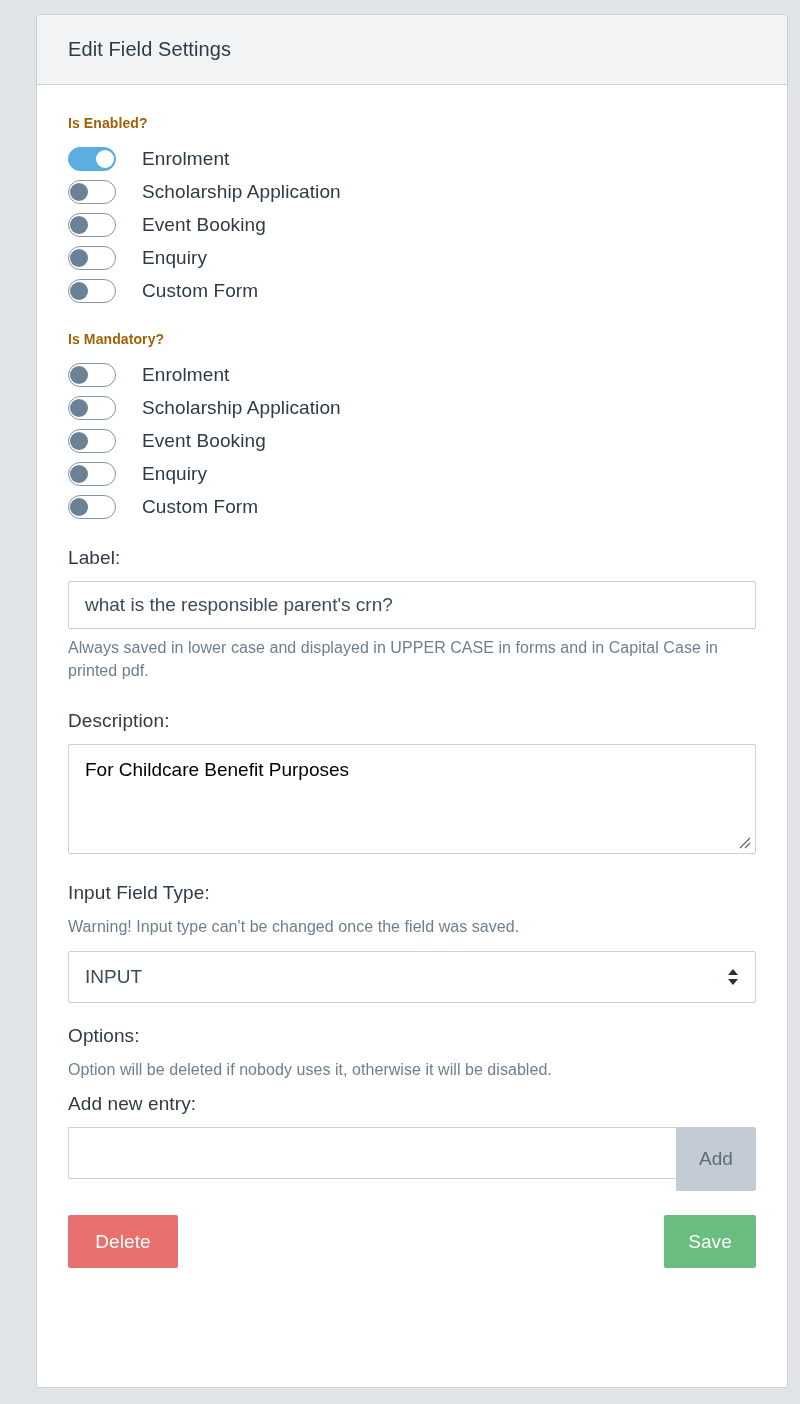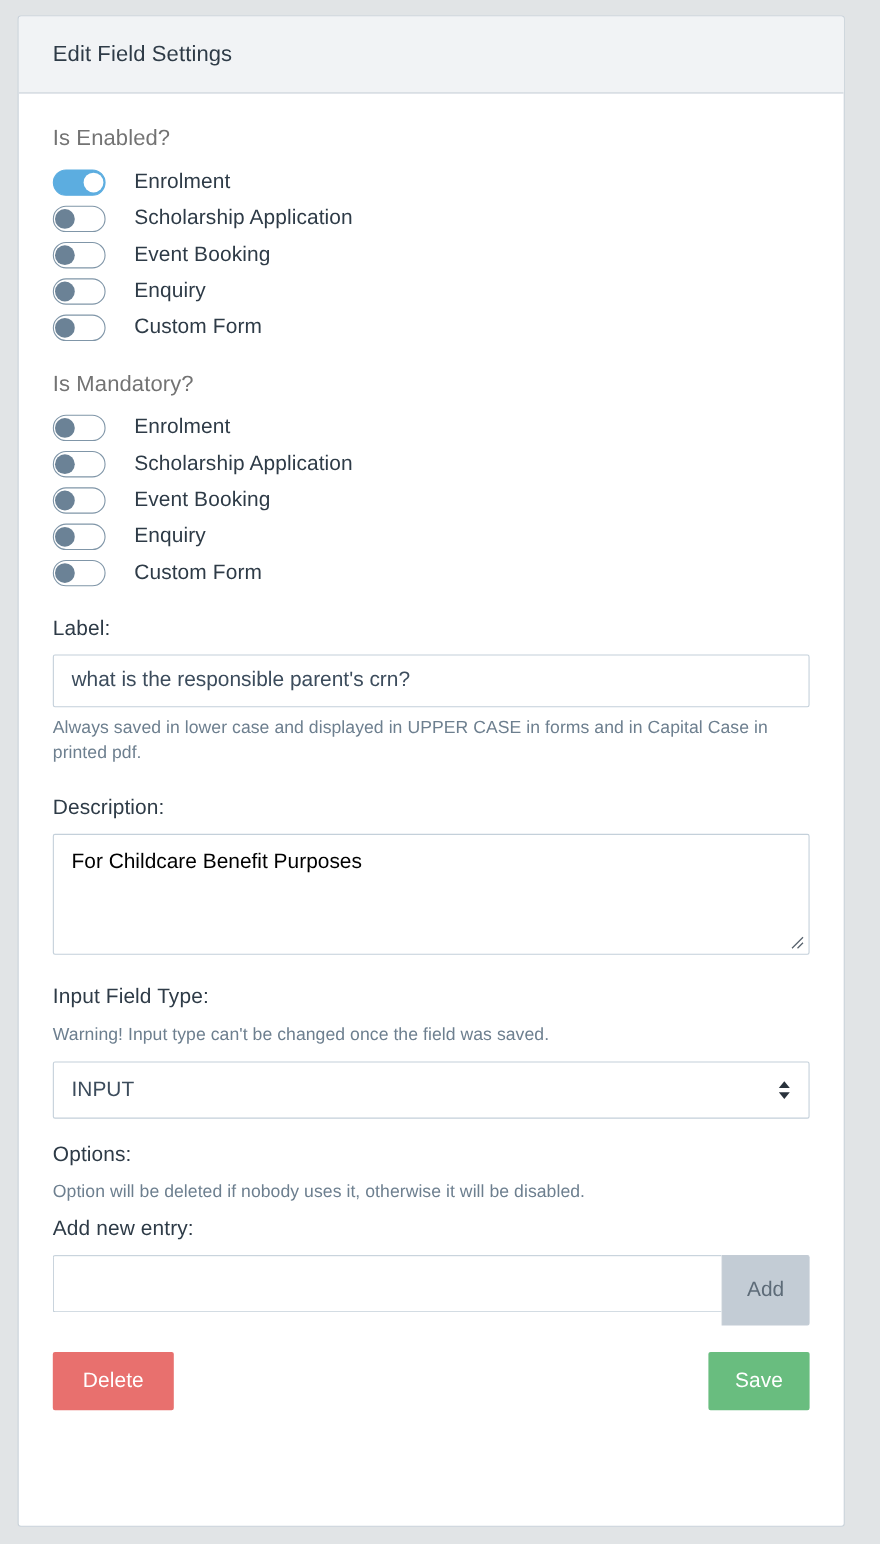--- a/index.html
+++ b/index.html
@@ -8,21 +8,21 @@
     padding: 0;
     width: 800px;
     height: 1404px;
     background: #e1e4e6;
     font-family: "Liberation Sans", sans-serif;
     -webkit-font-smoothing: antialiased;
   }
 
   .card {
     position: absolute;
-    left: 16px;
+    left: 36px;
     top: 14px;
     width: 752px;
     height: 1374px;
     background: #ffffff;
     border: 1px solid #c9d2da;
     border-radius: 3px;
     overflow: hidden;
   }
 
   .card-header {
@@ -38,23 +38,23 @@
     color: #2e3b47;
     font-weight: 400;
     letter-spacing: 0.1px;
   }
 
   .card-body {
     padding: 30px 31px 0 31px;
   }
 
   .section-heading {
-    font-size: 20px;
-    color: #737373;
-    font-weight: 400;
+    font-size: 14px;
+    color: #a16207;
+    font-weight: 700;
     margin: 0 0 11px 0;
     letter-spacing: 0.1px;
   }
 
   .toggle-group { margin-bottom: 24px; }
 
   .toggle-row {
     display: flex;
     align-items: center;
     height: 33px;

